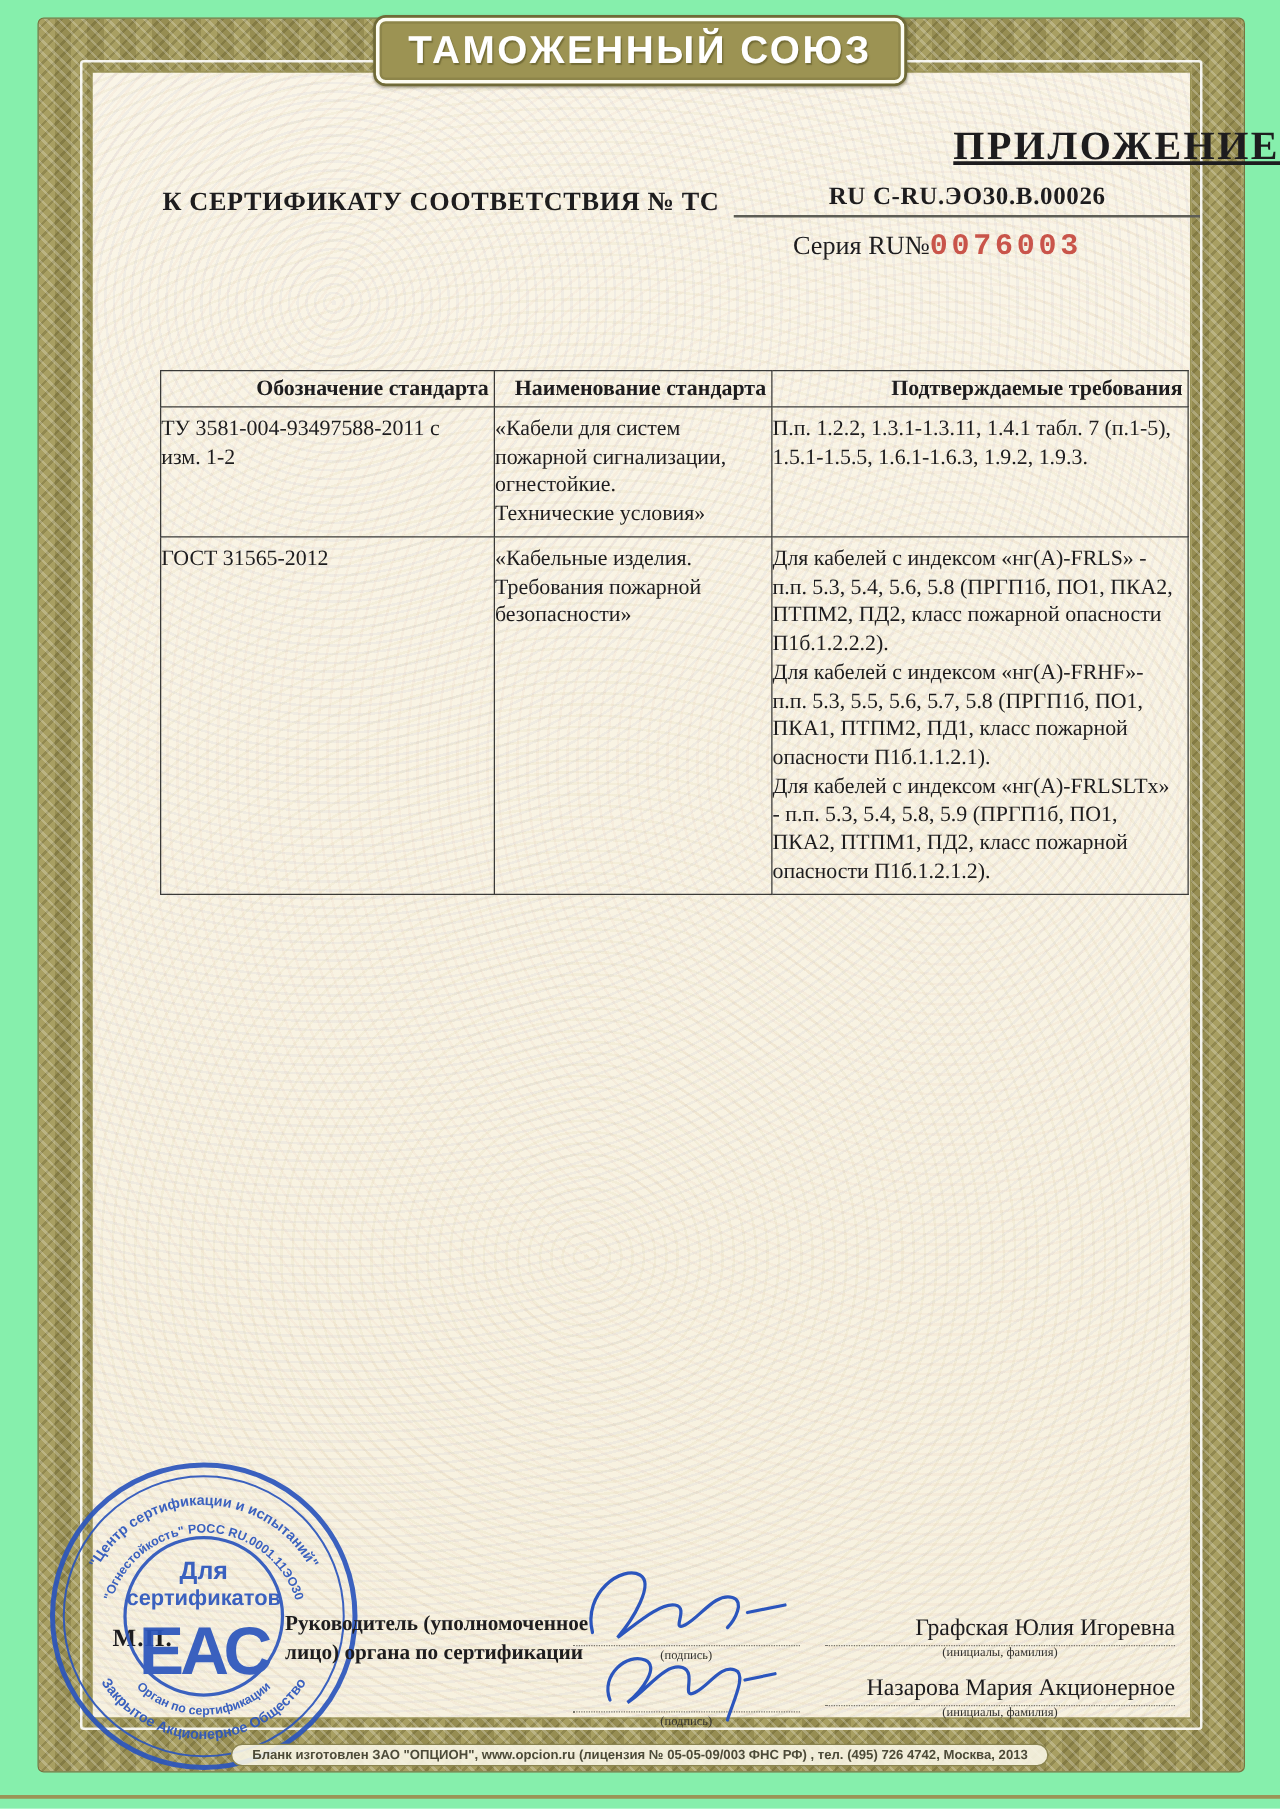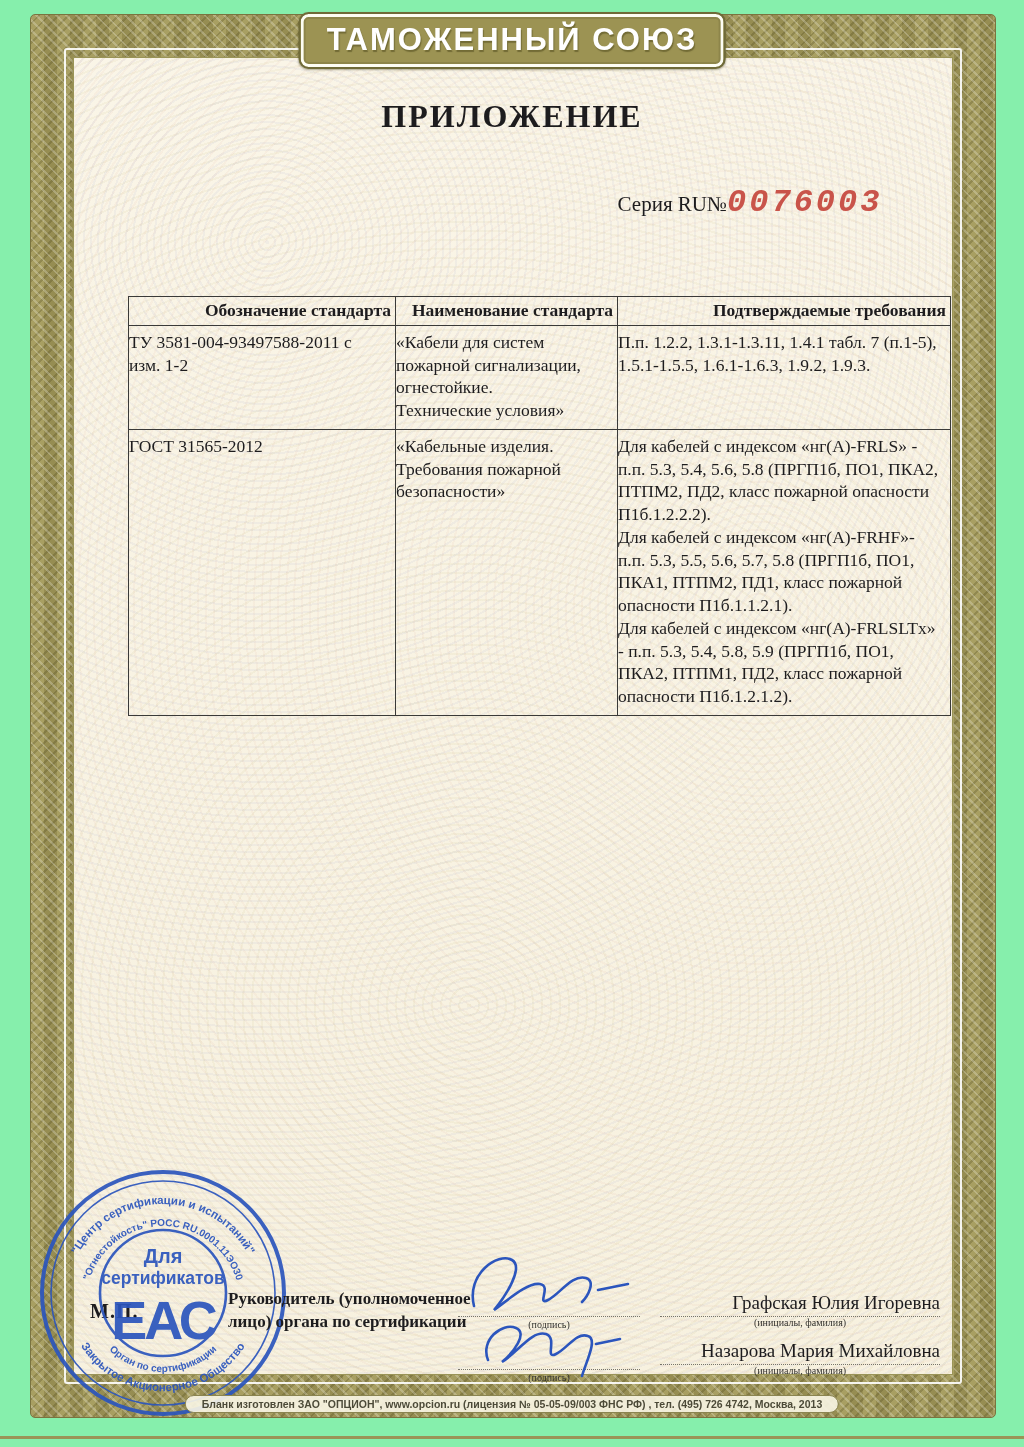--- a/index.html
+++ b/index.html
@@ -22,30 +22,30 @@
       linear-gradient(#faf5e7,#f7f1df);}
 
   .banner{position:absolute;top:12px;left:50%;transform:translateX(-50%);
     background:#9c9353;border:2px solid #6f6a38;border-radius:10px;
     box-shadow:inset 0 0 0 3px #fdfdf3, inset 0 0 0 5px #8d854a, 0 1px 2px rgba(60,55,20,.4);
     padding:8px 26px 9px 26px;}
   .banner span{font-family:"Liberation Sans",sans-serif;font-weight:bold;font-size:31px;
     color:#ffffff;letter-spacing:2px;text-shadow:1px 2px 1px rgba(80,74,30,.55);white-space:nowrap;}
 
   .abs{position:absolute;}
-  .doc-title{top:98px;left:0;width:100%;text-align:center;font-size:32px;font-weight:bold;letter-spacing:2px;}
+  .doc-title{top:98px;left:0;width:100%;text-align:right;font-size:32px;font-weight:bold;letter-spacing:2px;text-decoration:underline;}
   .cert-line{top:146px;left:130px;width:830px;display:flex;align-items:flex-end;gap:12px;}
   .cert-line .lbl{font-size:21px;font-weight:bold;white-space:nowrap;letter-spacing:.5px;}
   .cert-line .numwrap{flex:1;text-align:center;border-bottom:2px solid #5d5d55;padding-bottom:3px;}
   .cert-line .numwrap span{font-size:20px;font-weight:bold;letter-spacing:.5px;}
   .seria-line{top:184px;left:540px;width:420px;display:flex;justify-content:center;align-items:baseline;}
   .seria-line .s1{font-size:21px;}
   .seria-line .s2{font-size:21px;}
-  .seria-line .rednum{font-family:"Liberation Mono",monospace;font-weight:bold;font-size:32px;
-    color:#c9544a;letter-spacing:3px;font-style:italic;}
+  .seria-line .rednum{font-family:"Liberation Mono",monospace;font-weight:bold;font-size:24px;
+    color:#c9544a;letter-spacing:3px;}
 
   .intro{top:226px;left:72px;width:880px;text-align:center;font-size:19.5px;font-weight:bold;line-height:1.45;}
 
   table.std{position:absolute;left:128px;top:296px;width:822px;border-collapse:collapse;table-layout:fixed;}
   table.std th, table.std td{border:1.5px solid #3a3a38;vertical-align:top;}
   table.std th{font-size:17.5px;font-weight:bold;text-align:right;padding:3px 4px;line-height:1.25;}
   table.std td{font-size:17.5px;padding:5px 9px 7px 0;line-height:1.3;}
   .col1{width:267px;}.col2{width:222px;}.col3{width:333px;}
   .preline{white-space:pre-line;}
 
@@ -73,20 +73,26 @@
     <div class="white-line"></div>
     <div class="inner"></div>
   </div>
 
   <div class="banner">
     <span>ТАМОЖЕННЫЙ СОЮЗ</span>
   </div>
 
   <div class="abs doc-title">ПРИЛОЖЕНИЕ</div>
 
+  <div class="abs cert-line">
+    <span class="lbl">К СЕРТИФИКАТУ СООТВЕТСТВИЯ  № ТС</span>
+    <span class="numwrap">
+      <span>RU C-RU.ЭО30.В.00026</span>
+    </span>
+  </div>
 
   <div class="abs seria-line">
     <span class="s1">Серия  RU</span>
     <span class="s2">№</span>
     <span class="rednum">0076003</span>
   </div>
 
 
   <table class="std">
     <colgroup>
@@ -149,21 +155,21 @@
 
   <div class="abs sig-label preline" style="left:228px;top:1288px;width:250px;">Руководитель (уполномоченное
 лицо) органа по сертификации</div>
   <div class="abs sig-line" style="left:458px;top:1292px;width:182px;height:24px;"></div>
   <div class="abs small-note" style="left:458px;top:1319px;width:182px;">(подпись)</div>
   <div class="abs name" style="left:660px;top:1292px;width:280px;border-bottom:1.5px dotted #77756b;padding-bottom:2px;">Графская Юлия Игоревна</div>
   <div class="abs small-note" style="left:660px;top:1317px;width:280px;">(инициалы, фамилия)</div>
 
   <div class="abs sig-line" style="left:458px;top:1345px;width:182px;height:24px;"></div>
   <div class="abs small-note" style="left:458px;top:1372px;width:182px;">(подпись)</div>
-  <div class="abs name" style="left:660px;top:1340px;width:280px;border-bottom:1.5px dotted #77756b;padding-bottom:2px;">Назарова Мария Михайловна</div>
+  <div class="abs name" style="left:660px;top:1340px;width:280px;border-bottom:1.5px dotted #77756b;padding-bottom:2px;">Назарова Мария Акционерное</div>
   <div class="abs small-note" style="left:660px;top:1365px;width:280px;">(инициалы, фамилия)</div>
 
   <svg class="abs sig-ink" width="230" height="150" viewBox="0 0 230 150">
     <g fill="none" stroke="#2b55bd" stroke-width="2.6" stroke-linecap="round">
       <path d="M38,62 C30,30 62,8 76,16 C88,23 70,52 58,66 C72,56 92,38 104,40 C116,42 100,62 112,56 C124,50 136,30 150,34 C160,37 152,52 146,58"></path>
       <path d="M162,46 L192,40"></path>
       <path d="M52,116 C44,96 66,78 80,84 C92,89 78,108 66,118 C82,108 96,86 110,90 C122,94 108,116 120,110 C132,104 140,88 152,92 C162,95 150,118 146,132"></path>
       <path d="M160,100 L184,95"></path>
     </g>
   </svg>

